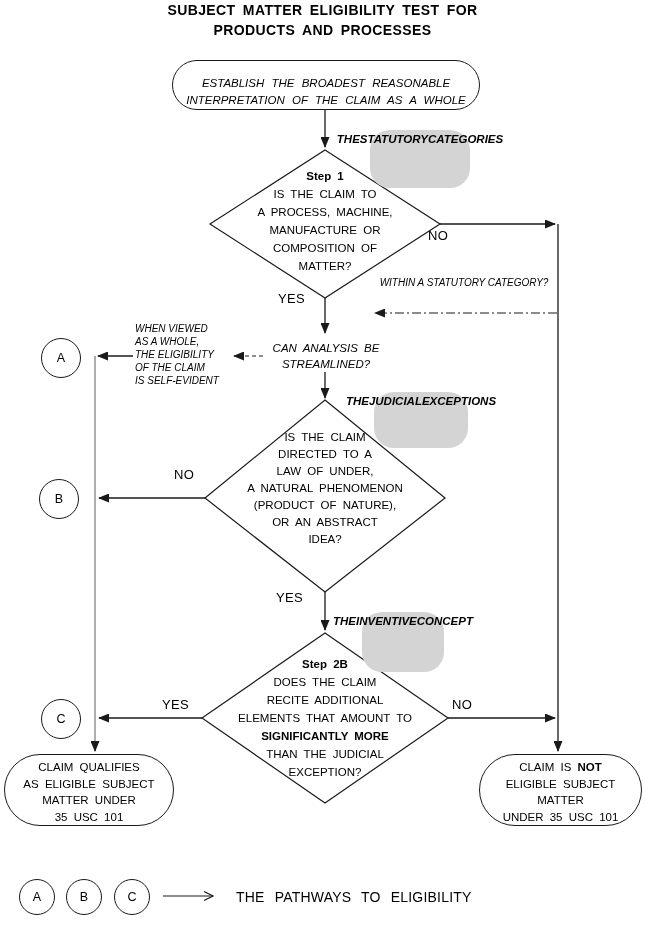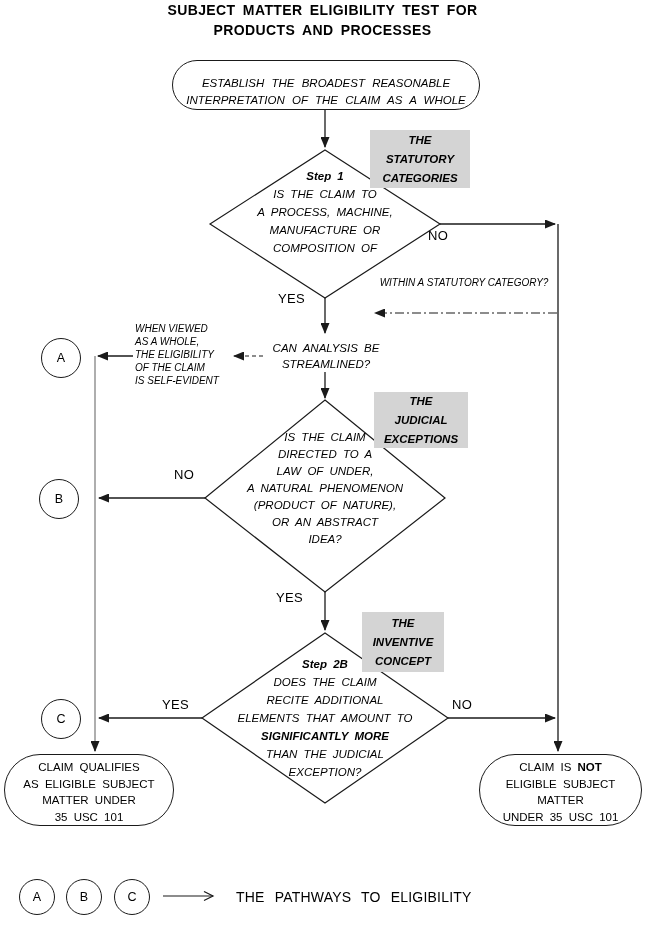--- a/index.html
+++ b/index.html
@@ -7,25 +7,25 @@
           font-family:"Liberation Sans",sans-serif;color:#000000;}
   .abs{position:absolute;}
   svg{position:absolute;left:0;top:0;}
   .center{text-align:center;}
   .b{font-weight:bold;}
   .it{font-style:italic;}
   .title{font-size:14px;font-weight:bold;line-height:20px;letter-spacing:.4px;word-spacing:3px;}
   .stadium{border:1.5px solid #1a1a1a;border-radius:40px;background:#fff;
            display:flex;flex-direction:column;justify-content:flex-end;align-items:center;}
   .start-text{font-style:italic;font-size:11.5px;line-height:17px;word-spacing:4px;}
-  .dtext{font-size:11.5px;line-height:18px;word-spacing:3px;text-align:center;font-style:italic;}
+  .dtext{font-size:11.5px;line-height:18px;word-spacing:3px;text-align:center;}
   .dtext2a{line-height:17px;}
   .graybox{background:var(--label-bg,#d4d4d4);font-weight:bold;font-style:italic;font-size:11.5px;
-           line-height:19px;text-align:center;display:flex;flex-direction:column;justify-content:center;
-           word-spacing:1px;}
+           line-height:19px;text-align:center;display:flex;justify-content:center;
+           word-spacing:1px;border-radius:20px;}
   .edge-label{font-size:13px;letter-spacing:.3px;}
   .note{font-style:italic;font-size:10px;line-height:13px;}
   .circle{border:1.3px solid #1a1a1a;border-radius:50%;background:#fff;
           display:flex;align-items:center;justify-content:center;font-size:12.5px;}
   .term-text{font-size:11.5px;line-height:16.5px;word-spacing:3px;text-align:center;}
   .legend-text{font-size:14px;word-spacing:6px;letter-spacing:.2px;}
 </style>
 </head>
 <body>
 
@@ -90,20 +90,21 @@
     <div>INVENTIVE</div>
     <div>CONCEPT</div>
   </div>
 
   <div class="abs dtext" style="left:215px;top:167px;width:220px;">
     <div class="b">Step 1</div>
     <div>IS THE CLAIM TO</div>
     <div>A PROCESS, MACHINE,</div>
     <div>MANUFACTURE OR</div>
     <div>COMPOSITION OF</div>
+    <div>MATTER?</div>
   </div>
 
   <div class="abs edge-label" style="left:428px;top:228px;">NO</div>
   <div class="abs edge-label" style="left:278px;top:291px;">YES</div>
 
   <div class="abs note center" style="left:368px;top:276px;width:192px;line-height:14px;">
     <div>WITHIN A STATUTORY CATEGORY?</div>
   </div>
 
   <div class="abs it center" style="left:253px;top:340px;width:146px;font-size:11.5px;line-height:16px;word-spacing:3px;">

